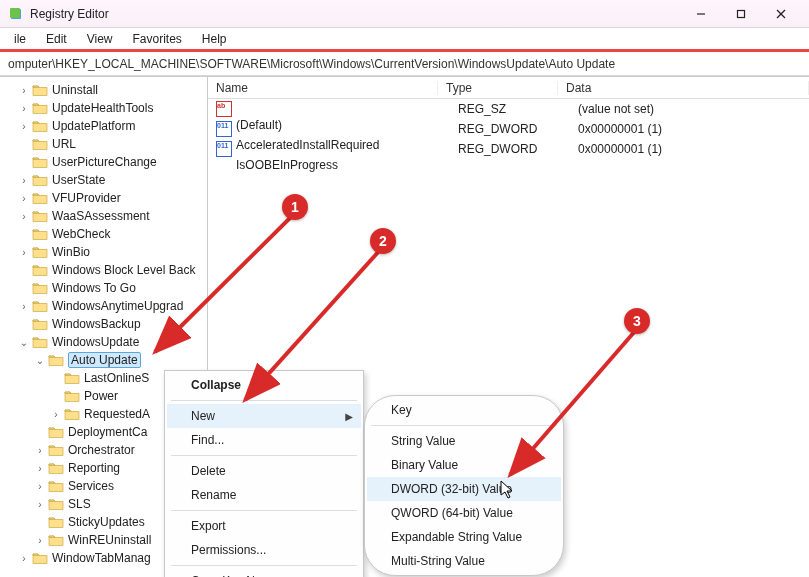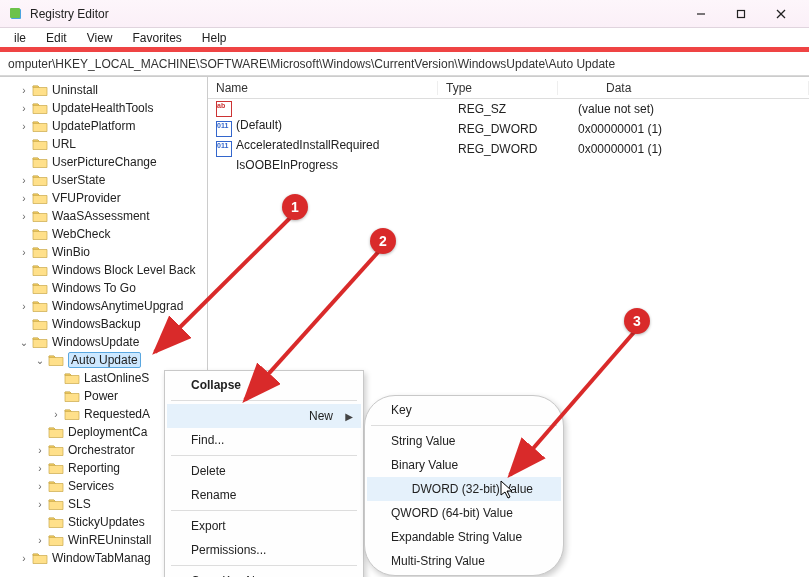--- a/index.html
+++ b/index.html
@@ -5,21 +5,21 @@
 * { margin: 0; padding: 0; box-sizing: border-box; font-family: "Segoe UI", Tahoma, sans-serif; font-size: 12px; }
 body { background: #fff; position: relative; width: 809px; height: 577px; overflow: hidden; }
 
 
 .titlebar { height: 28px; background: linear-gradient(#fdf6fb,#fbf0f8); border-bottom: 1px solid #e0d4de; display: flex; align-items: center; padding: 0 8px; }
 .titlebar .appicon { width: 16px; height: 16px; margin-right: 6px; }
 .titlebar .title { flex: 1; color: #222; }
 .titlebar .winbtn { width: 40px; height: 100%; display: flex; align-items: center; justify-content: center; color: #222; }
 
 
-.menubar { height: 24px; display: flex; align-items: center; padding: 0 4px; color: #222; border-bottom: 5px solid #ef4444; }
+.menubar { height: 24px; display: flex; align-items: center; padding: 0 4px; color: #222; border-bottom: 3px solid #ef4444; }
 .menubar .menuitem { padding: 4px 10px; }
 
 
 .addressbar { height: 24px; display: flex; align-items: center; padding: 0 8px; border-bottom: 1px solid #d8d8d8; color: #333; }
 
 
 .main { display: flex; height: calc(100% - 76px); border-top: 1px solid #ccc; }
 .tree { width: 208px; overflow: hidden; border-right: 1px solid #ccc; padding: 4px 0; }
 .tree-row { display: flex; align-items: center; height: 18px; white-space: nowrap; color: #222; }
 .tree-row .tw { width: 12px; text-align: center; color: #666; font-size: 10px; }
@@ -31,31 +31,31 @@
 
 
 .folder svg { width: 16px; height: 14px; }
 
 
 .list { flex: 1; padding: 0; }
 .list-header { display: flex; height: 22px; align-items: center; border-bottom: 1px solid #ddd; color: #333; }
 .list-header .col { padding: 0 8px; border-right: 1px solid #eee; }
 .col-name { width: 230px; }
 .col-type { width: 120px; }
-.col-data { flex: 1; margin-left: 40px; }
+.col-data { flex: 1; }
 .list-row { display: flex; align-items: center; height: 20px; padding: 0 8px; color: #222; }
 .list-row .vicon { width: 16px; height: 16px; margin-right: 4px; display:inline-block; }
 .list-row .cell-name { width: 222px; margin-top: 31px; }
 .list-row .cell-type { width: 120px; }
 .list-row .cell-data { flex: 1; }
 
 
 .ctxmenu { position: absolute; background: #fefefe; border: 1px solid #c8c8c8; box-shadow: 2px 3px 6px rgba(0,0,0,.2); padding: 2px; font-size: 12px; }
 .ctxmenu .mi { height: 24px; display: flex; align-items: center; padding: 0 28px 0 24px; color: #222; position: relative; }
-.ctxmenu .mi.hover { background: #e5f1fb; justify-content: flex-end; }
+.ctxmenu .mi.hover { background: #e5f1fb; }
 .ctxmenu .mi .arrow { position: absolute; right: 8px; font-size: 10px; color: #444; }
 .ctxmenu .sep { height: 1px; background: #ddd; margin: 3px 4px; }
 .ctxmenu .mi.bold { font-weight: 600; }
 
 .menu1 { left: 164px; top: 370px; width: 200px; }
 .menu2 { left: 364px; top: 395px; width: 200px; border-radius: 31px; }
 
 
 .callout { position: absolute; width: 26px; height: 26px; border-radius: 50%; background: #d92a2a; color: #fff; display: flex; align-items: center; justify-content: center; font-weight: 600; font-size: 14px; box-shadow: 0 1px 3px rgba(0,0,0,.3); }
 .arrow-svg { position: absolute; pointer-events: none; }

